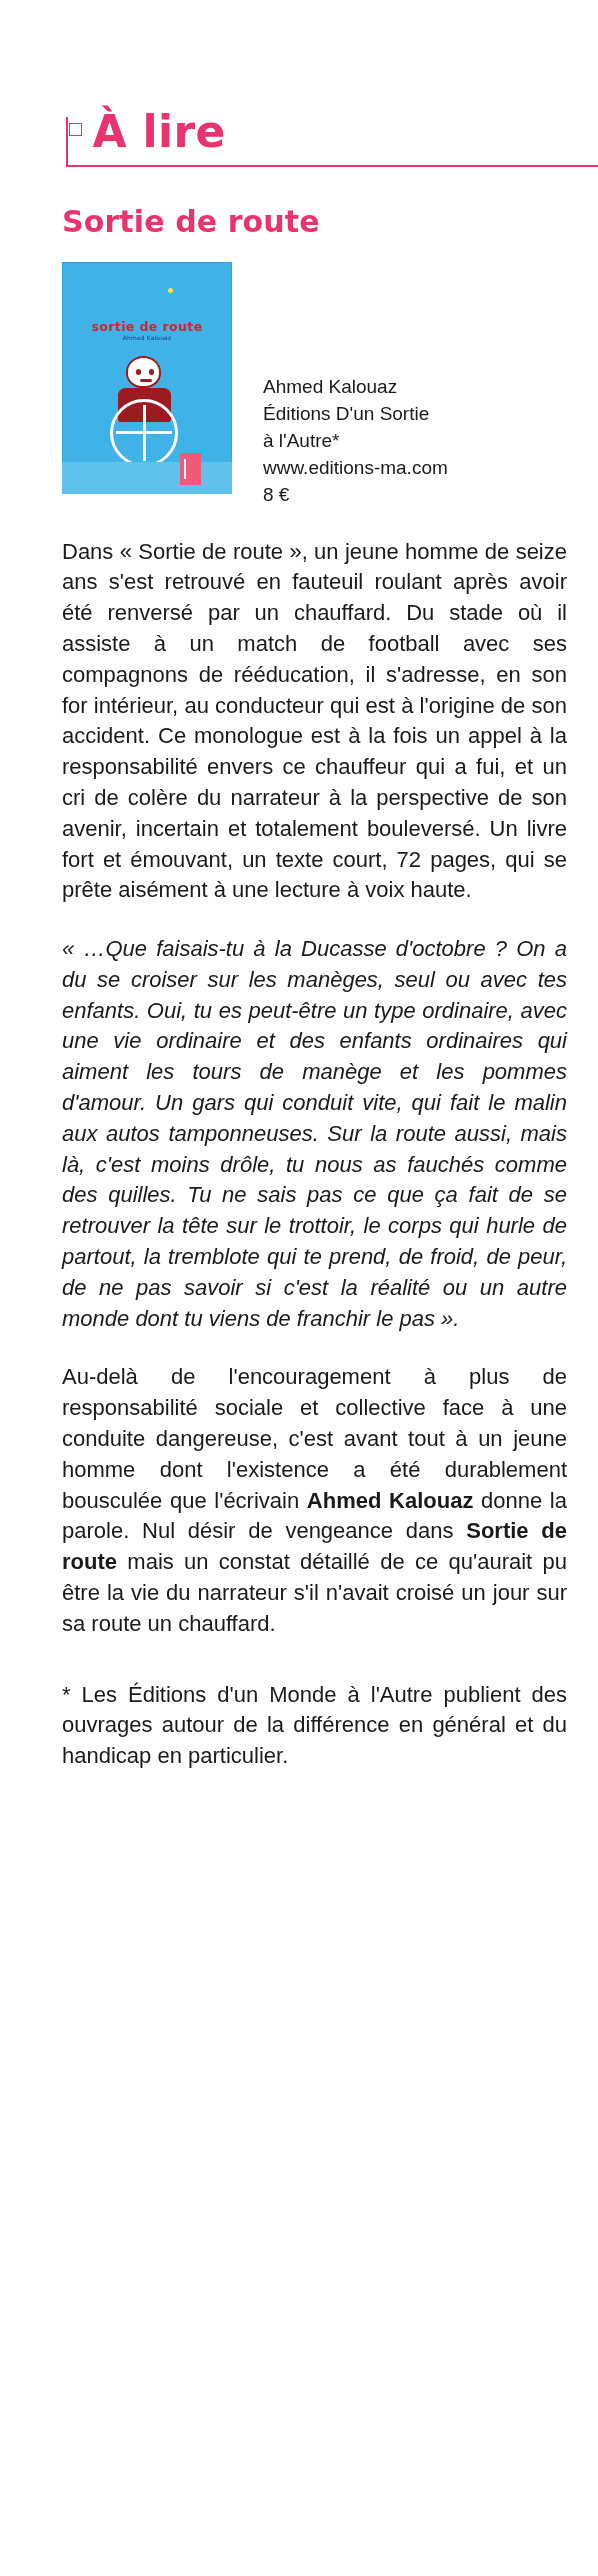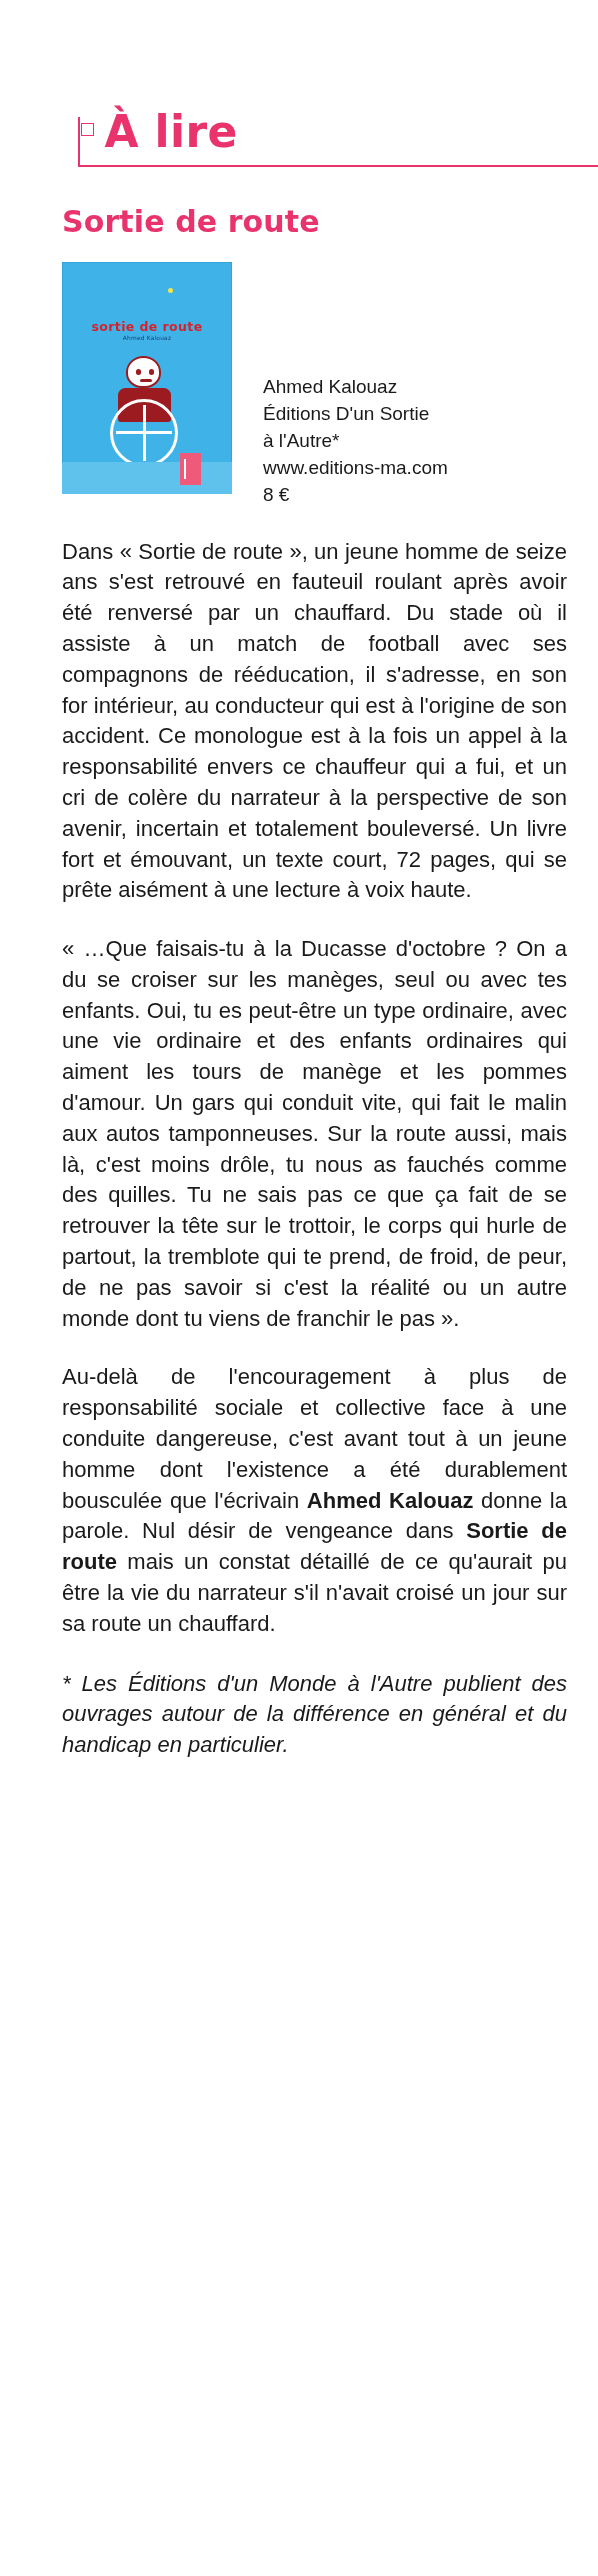--- a/index.html
+++ b/index.html
@@ -18,21 +18,21 @@
     position: relative;
     width: 599px;
     min-height: 2576px;
     box-sizing: border-box;
     padding: 0;
   }
 
   
   .header {
     position: relative;
-    margin: 110px 0 0 16px;
+    margin: 110px 0 0 4px;
     padding: 0 0 0 0;
   }
   .header-inner {
     position: relative;
     padding-left: 62px;
     padding-bottom: 13.2px;
   }
   .header-square {
     position: absolute;
     left: 65px;
@@ -241,24 +241,24 @@
 
   
   .body-text {
     font-size: 22px;
     line-height: 1.40;
     text-align: justify;
     margin: 28px 0 0 0;
     hyphens: auto;
   }
   .body-text.quote {
+    font-style: italic;
   }
   .body-text.footnote {
-    font-style: italic;
-    margin-top: 29px;
+    margin-top: 40px;
   }
   .body-text strong { font-weight: bold; }
 </style>
 </head>
 <body>
 
 <div class="page">
 
   <div class="header">
     <div class="header-rule-left"></div>

